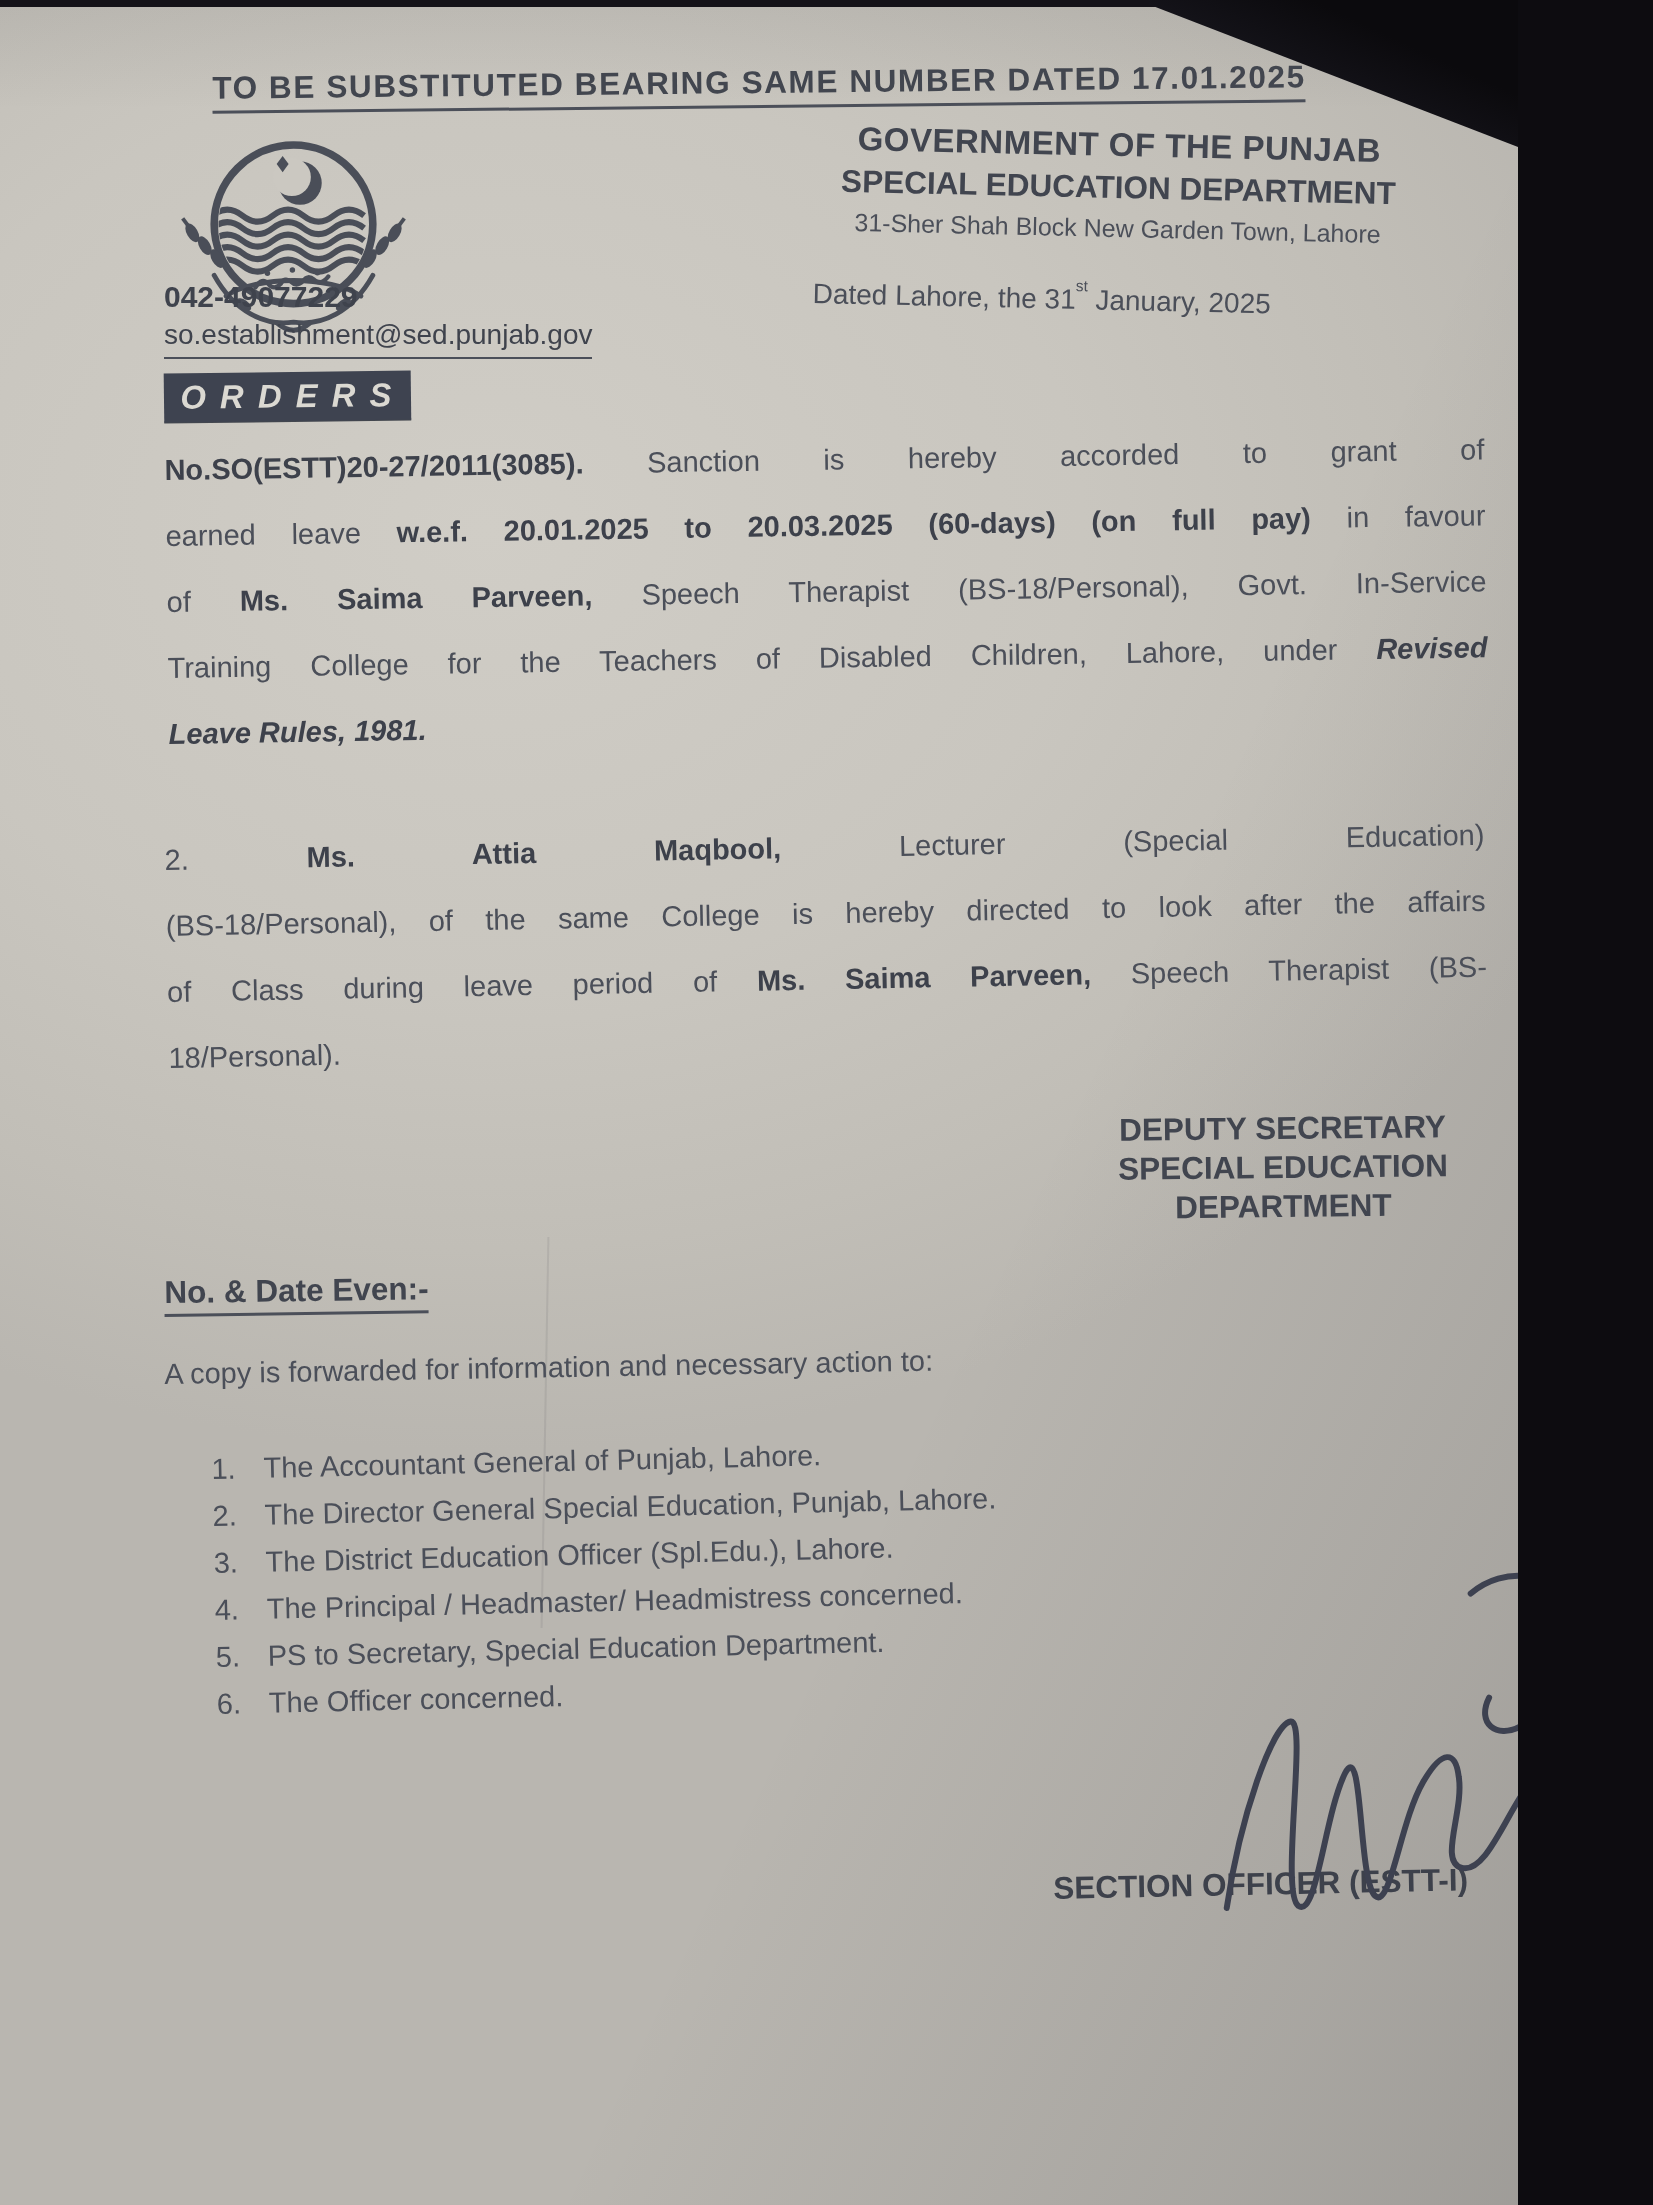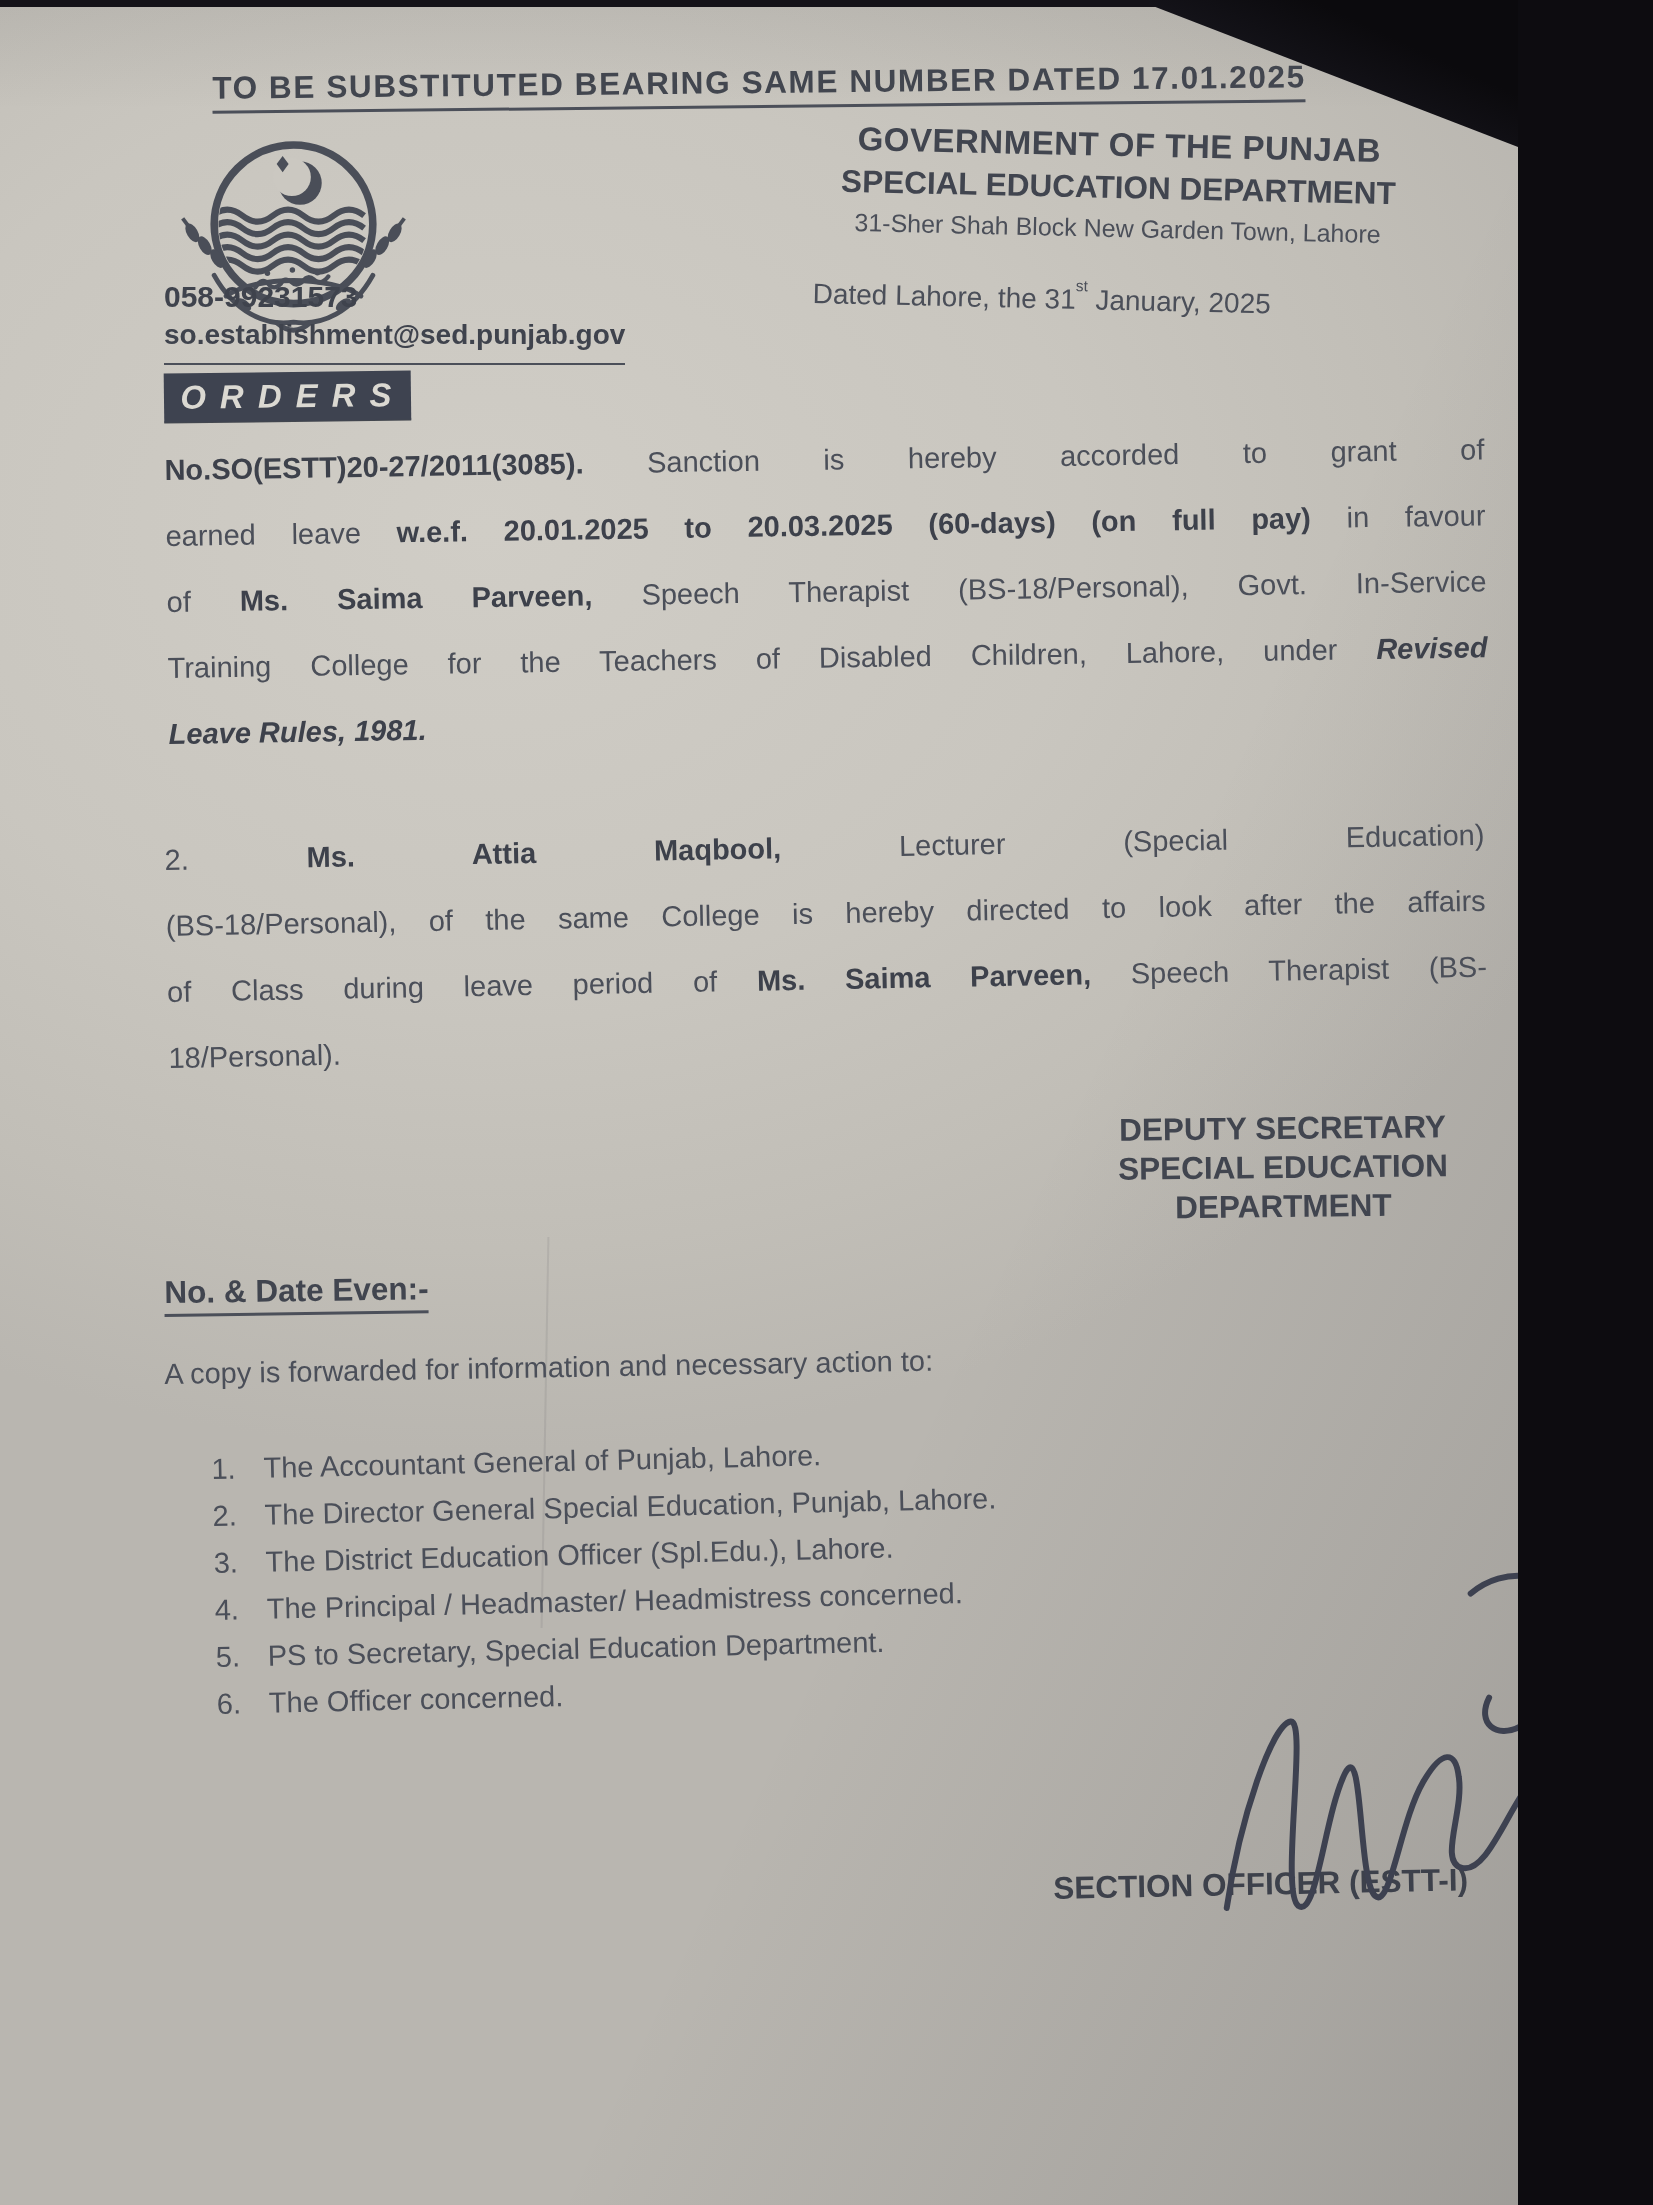--- a/index.html
+++ b/index.html
@@ -32,22 +32,22 @@
   }
   .emblem{position:absolute;left:174px;top:133px;width:239px;height:212px;}
 
   .lh-right{position:absolute;left:771px;top:126px;width:695px;text-align:center;transform:rotate(1.3deg);}
   .gov{font-size:33px;font-weight:700;letter-spacing:0.5px;white-space:nowrap;color:#41454f;}
   .dept{font-size:31.5px;font-weight:700;margin-top:5.4px;white-space:nowrap;color:#41454f;}
   .addr{font-size:25px;margin-top:7.6px;white-space:nowrap;}
 
   .phone{position:absolute;left:164px;top:280px;font-size:30px;font-weight:700;color:#3f434d;}
   .email{
-    position:absolute;left:164px;top:319px;font-size:28px;font-weight:700;color:#3f434d;
-    border-bottom:2.7px solid #4b4f59;padding-bottom:12px;
+    position:absolute;left:164px;top:319px;font-size:28px;font-weight:400;color:#3f434d;
+    border-bottom:2.7px solid #4b4f59;padding-bottom:6px;
   }
   .dateline{position:absolute;left:813px;top:278px;font-size:28px;transform:rotate(1.3deg);transform-origin:left top;white-space:nowrap;}
   .dateline sup{font-size:0.55em;position:relative;top:-0.5em;}
 
   .orders-wrap{
     position:absolute;left:164px;top:377px;transform:rotate(-0.7deg);
     border-bottom:2.7px solid #43474f;padding-bottom:5.4px;
   }
   .orders-box{
     background:#3e4350;color:#dbd9d2;font-style:italic;font-weight:700;
@@ -140,21 +140,21 @@
     <ellipse cx="128" cy="316" rx="16" ry="9" transform="rotate(35 128 316)" fill="#4a4e58"></ellipse>
     <ellipse cx="312" cy="316" rx="16" ry="9" transform="rotate(-35 312 316)" fill="#4a4e58"></ellipse>
   </svg>
 
   <div class="lh-right">
     <div class="gov">GOVERNMENT OF THE PUNJAB</div>
     <div class="dept">SPECIAL EDUCATION DEPARTMENT</div>
     <div class="addr">31-Sher Shah Block New Garden Town, Lahore</div>
   </div>
 
-  <div class="phone">058-99231573</div>
+  <div class="phone">042-49077229</div>
   <div class="email">so.establishment@sed.punjab.gov</div>
 
   <div class="dateline"><span>Dated Lahore, the 31</span><sup>st</sup><span> January, 2025</span></div>
 
   <div class="orders-wrap">
     <span class="orders-box">ORDERS</span>
   </div>
 
   <div class="para1">
     <div class="ln just">

